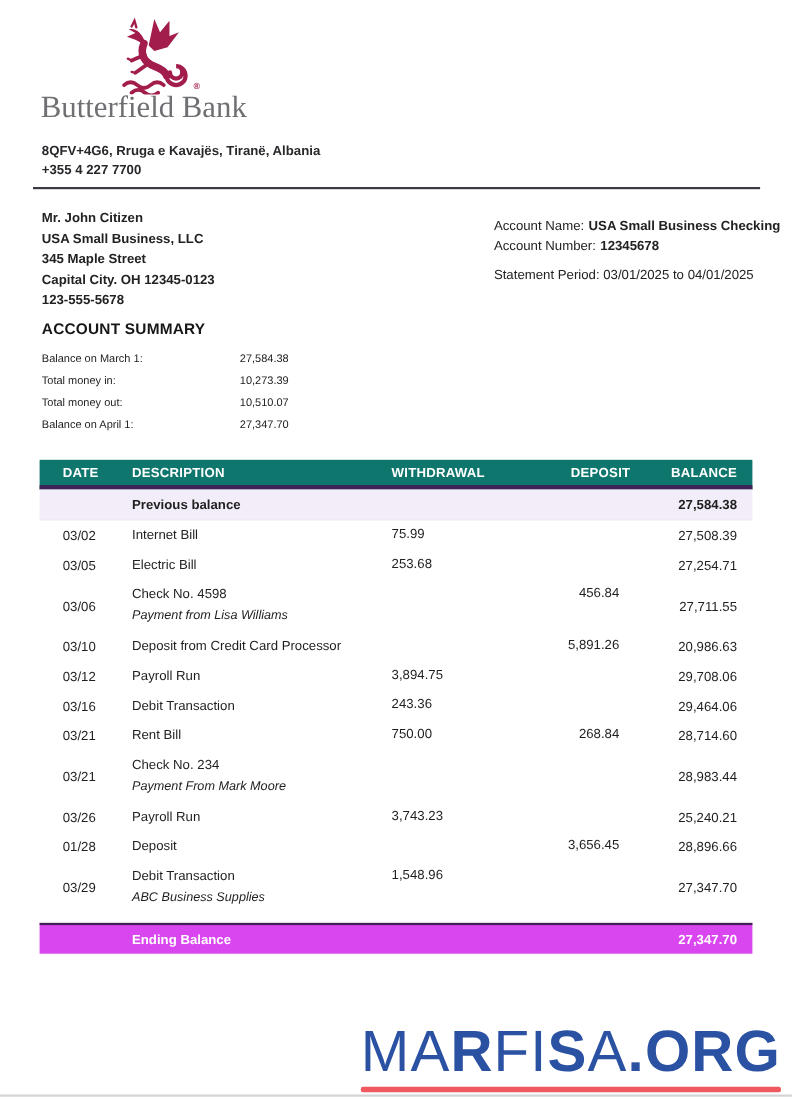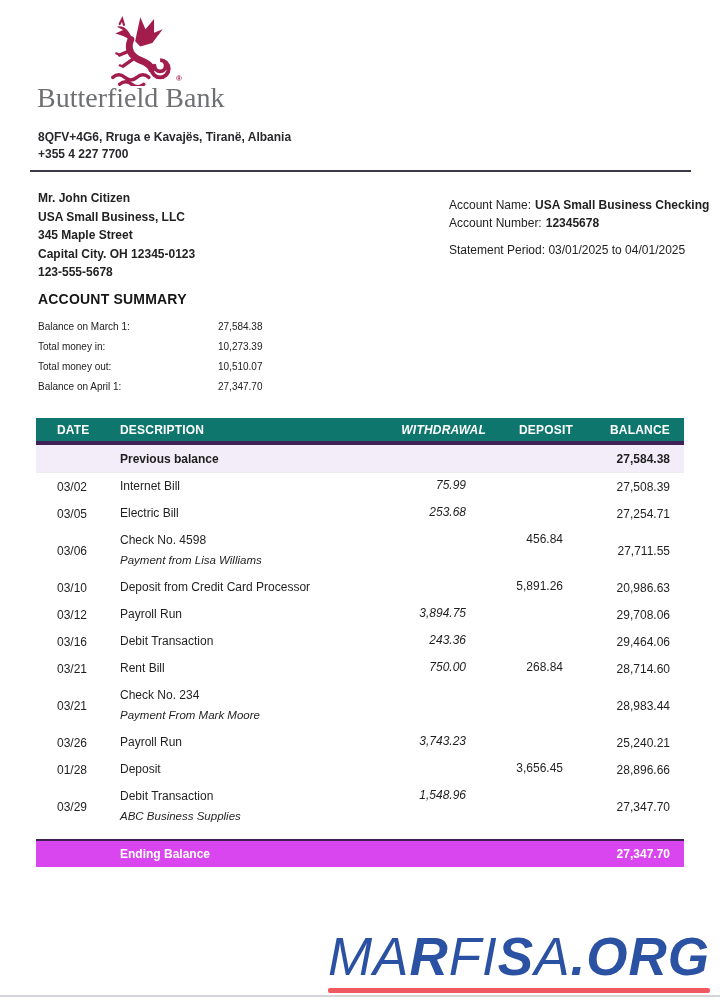--- a/index.html
+++ b/index.html
@@ -25,31 +25,31 @@
   .summary-title{position:absolute;left:38px;top:291px;font-size:14px;font-weight:700;letter-spacing:0.2px;color:#161616;}
   .summary{position:absolute;left:38px;top:316px;font-size:10px;color:#222;}
   .summary .srow{display:flex;height:20px;align-items:center;}
   .summary .slabel{width:180px;}
   
   .txn{position:absolute;left:36px;top:418px;width:648px;font-size:12px;}
   .t-row{display:flex;align-items:center;min-height:27px;}
   .c-date{width:84px;padding-left:21px;box-sizing:border-box;}
   .c-desc{flex:1;padding:5px 0 6px 0;line-height:16px;}
   .c-desc .detail{font-style:italic;font-size:11.5px;margin-top:4px;line-height:16px;}
-  .c-wd{width:130px;text-align:right;padding-right:20px;box-sizing:border-box;align-self:flex-start;padding-top:5px;font-style:italic;}
+  .c-wd{width:130px;padding-right:20px;box-sizing:border-box;align-self:flex-start;padding-top:5px;}
   .c-dep{width:88px;text-align:right;padding-right:11px;box-sizing:border-box;align-self:flex-start;padding-top:5px;}
   .c-bal{width:110px;text-align:right;padding-right:14px;box-sizing:border-box;}
   .t-head{background:#0f766e;color:#ffffff;font-weight:700;border-bottom:4px solid #3f2158;min-height:23px;letter-spacing:0.2px;}
   .t-head .c-wd,.t-head .c-dep{align-self:center;padding-top:0;}
   .t-head .c-wd{padding-right:0;}
   .t-head .c-dep{padding-right:1px;}
   .t-prev{background:#f2edf8;font-weight:700;border-bottom:1px solid #ececf0;}
   .t-end{background:#d946ef;color:#ffffff;font-weight:700;border-top:2px solid #3f2158;min-height:26px;margin-top:9px;}
   
-  .site-logo{position:absolute;top:930px;right:10px;text-align:right;font-style:italic;}
+  .site-logo{position:absolute;top:930px;right:10px;text-align:right;}
   .site-logo .word{font-size:53px;line-height:1;color:#2b51a3;letter-spacing:1px;white-space:nowrap;}
   .site-logo .lt{font-weight:400;}
   .site-logo .bd{font-weight:700;}
   .site-logo .redbar{height:5px;background:#f0585f;margin-top:5px;border-radius:2px;}
   .bottom-rule{position:absolute;left:0;right:0;bottom:3px;height:2px;background:#d4d4d8;}
 </style>
 </head>
 <body>
 
 <div class="page">

